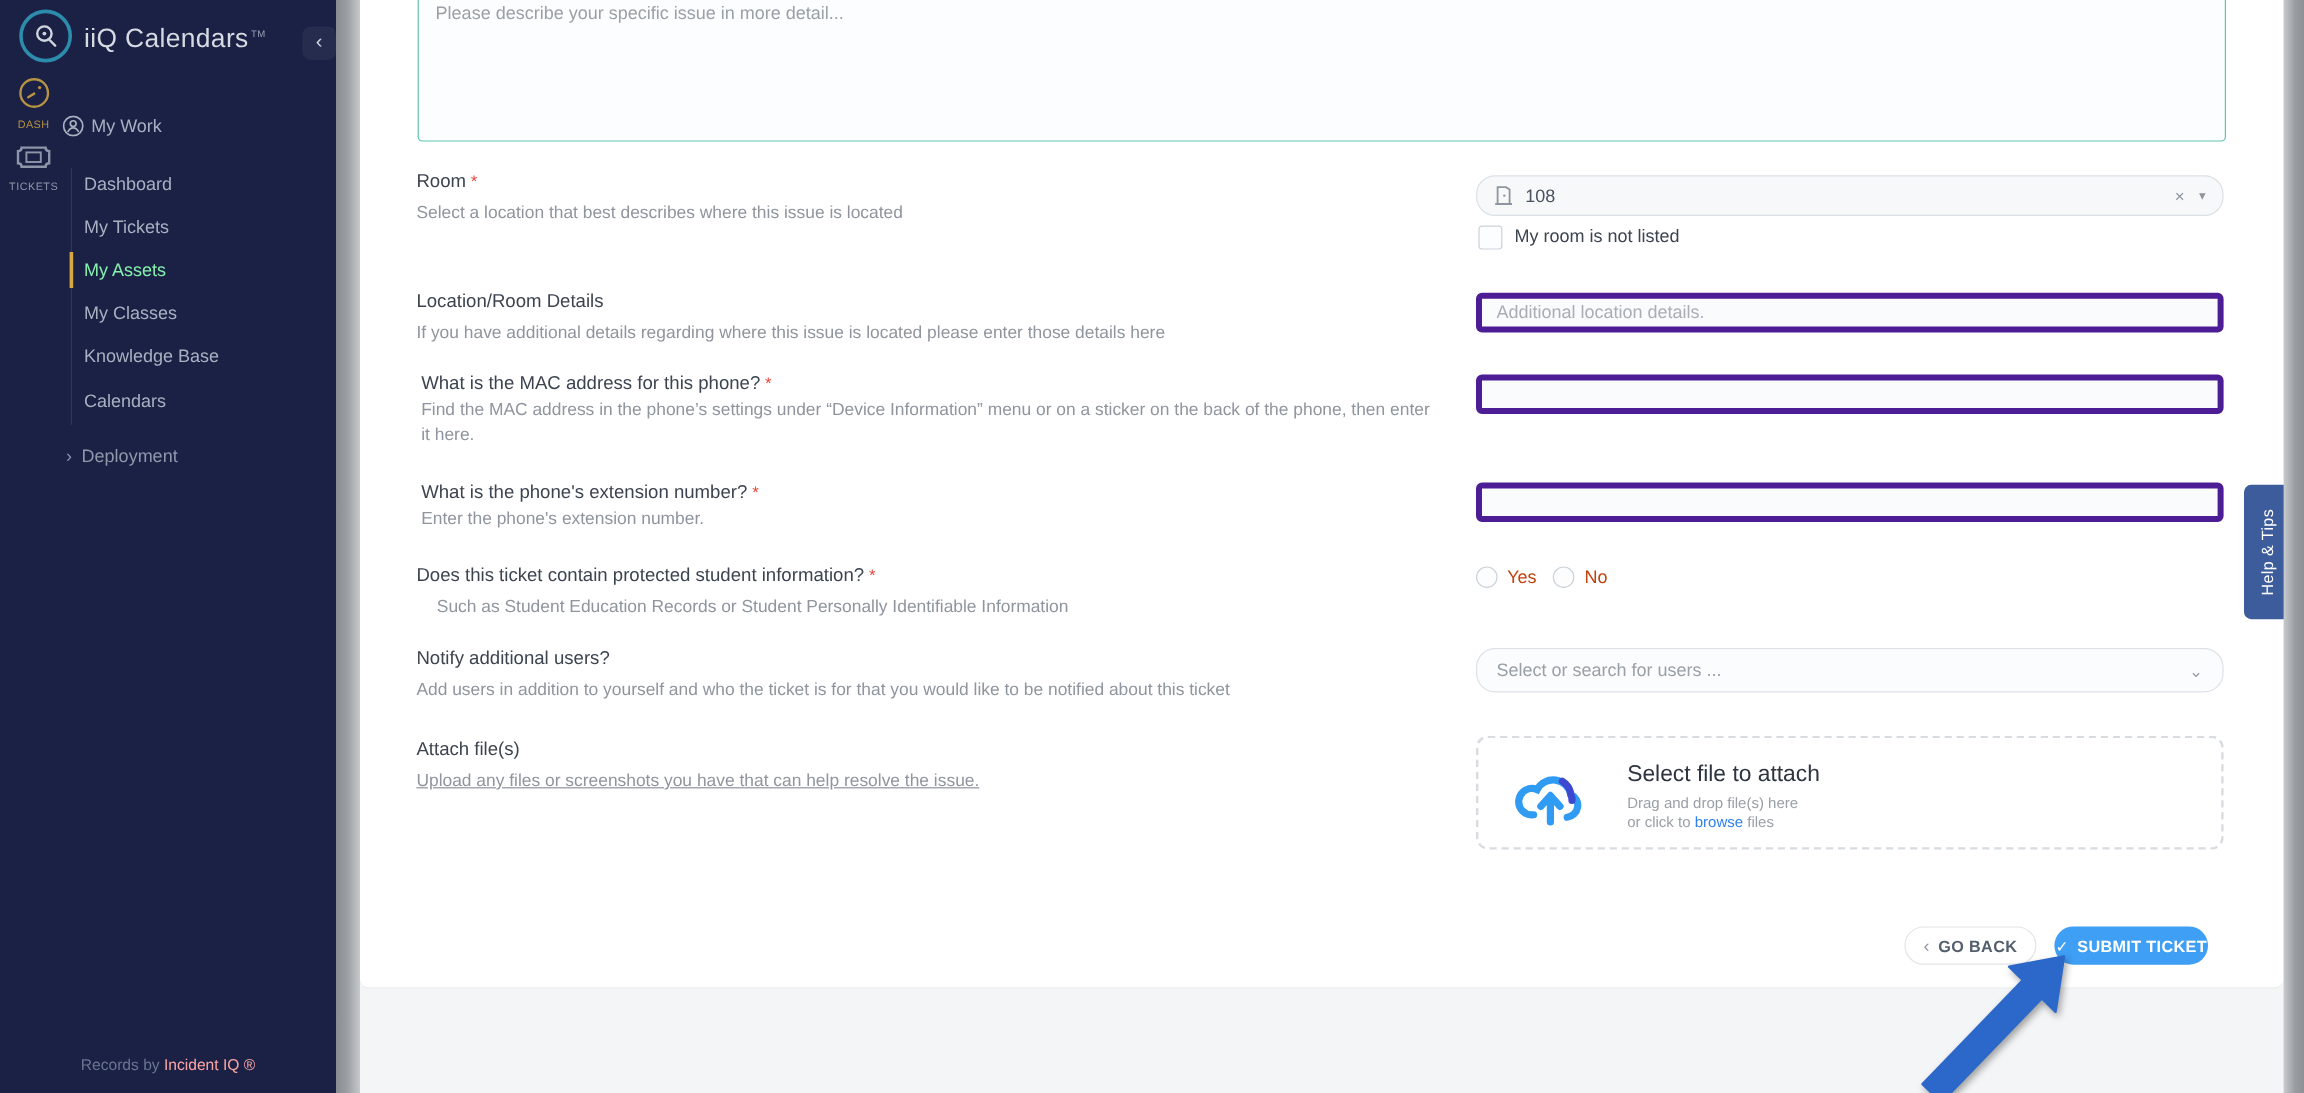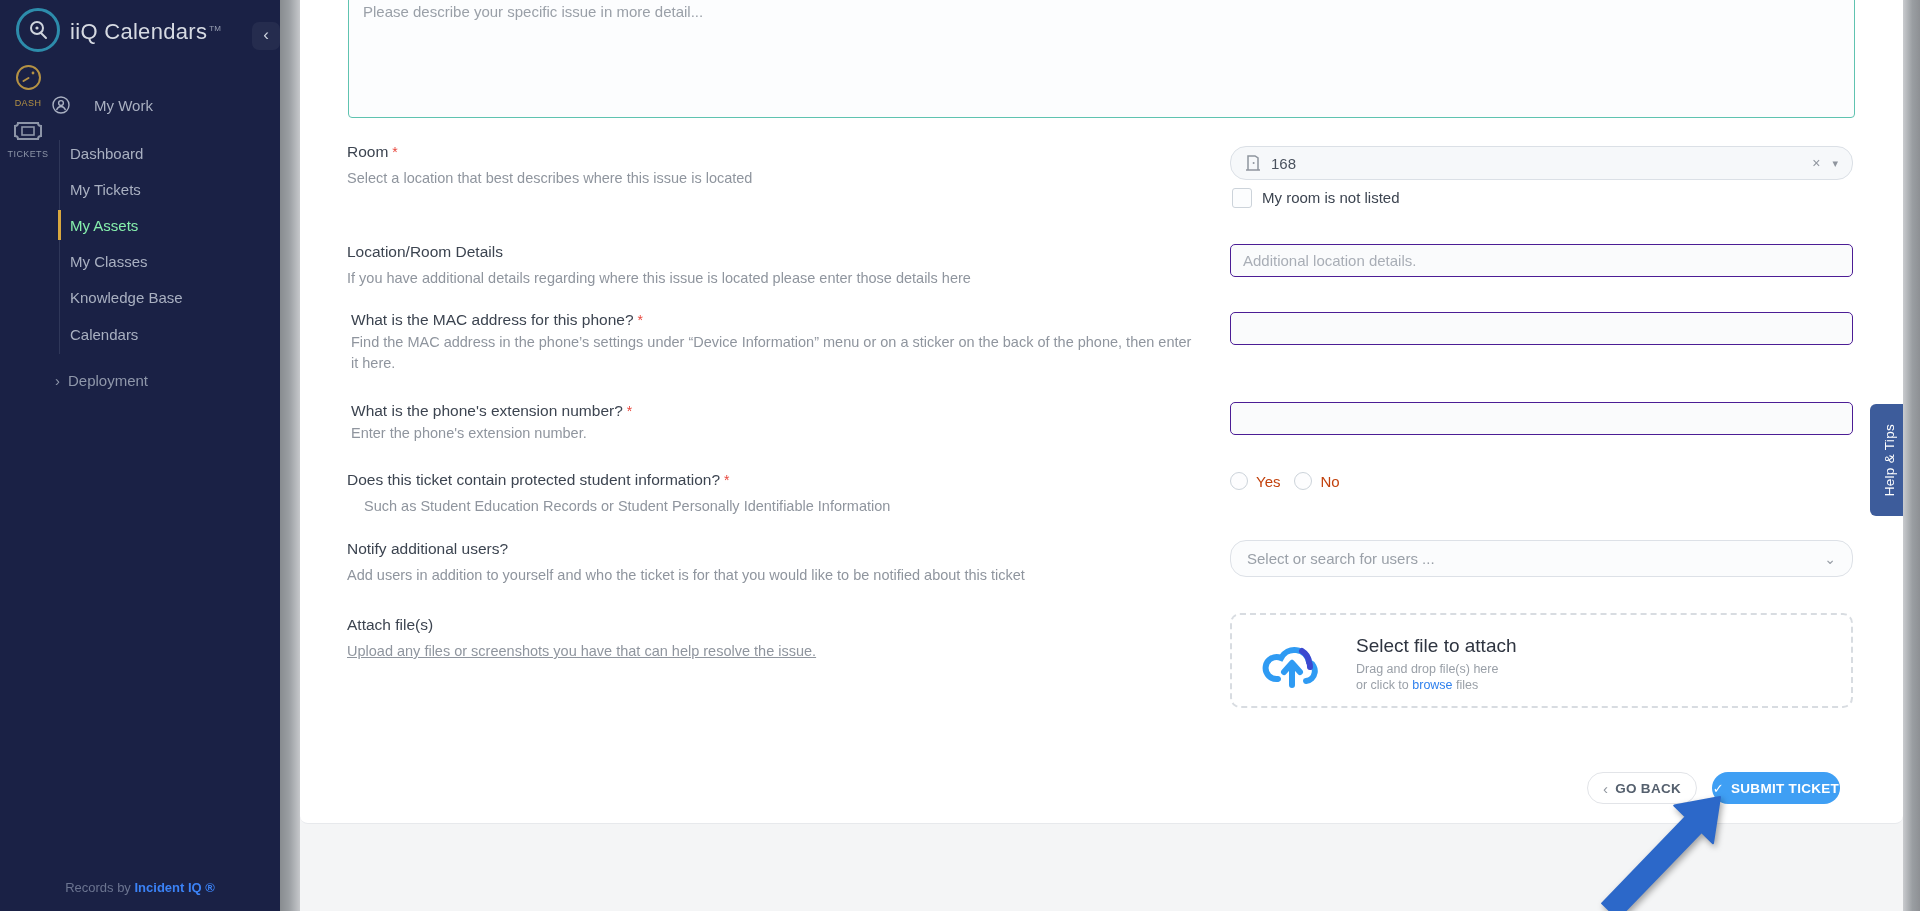--- a/index.html
+++ b/index.html
@@ -9,28 +9,28 @@
   
   .sidebar { position:absolute; left:0; top:0; width:280px; height:911px; background:#1a2145; z-index:5; }
   .logo-circle { position:absolute; left:16px; top:8px; width:44px; height:44px; border:3px solid #2d8cab; border-radius:50%; display:flex; align-items:center; justify-content:center; }
   .brand { position:absolute; left:70px; top:19px; font-size:22px; color:#d6dae2; letter-spacing:.3px; font-weight:400; }
   .brand sup { font-size:8px; color:#9aa1b4; margin-left:2px; }
   .collapse-btn { position:absolute; left:252px; top:22px; width:28px; height:28px; border-radius:7px; background:rgba(255,255,255,.05); color:#cdd3de; font-size:17px; line-height:26px; text-align:center; cursor:pointer; }
   .rail-item { position:absolute; left:0; width:56px; text-align:center; }
   .rail-item .rail-label { font-size:9px; letter-spacing:.4px; margin-top:3px; }
   .rail-dash { top:64px; color:#b59244; }
   .rail-tickets { top:120px; color:#8d95a8; }
-  .mywork { position:absolute; left:52px; top:96px; display:flex; align-items:center; color:#a9b0c1; font-size:15px; gap:24px; }
+  .mywork { position:absolute; left:52px; top:96px; display:flex; align-items:center; color:#a9b0c1; font-size:15px; gap:6px; }
   .vline { position:absolute; left:59px; top:140px; width:1px; height:214px; background:#2f3759; }
   .menu-item { position:absolute; left:70px; width:180px; font-size:15px; color:#a9b0c1; cursor:pointer; }
   .menu-item.active { color:#86efac; }
   .active-bar { position:absolute; left:58px; top:210px; width:3px; height:30px; background:#d8a73f; }
   .deployment { position:absolute; left:55px; top:372px; display:flex; align-items:center; gap:8px; color:#8f97aa; font-size:15px; cursor:pointer; }
   .sb-footer { position:absolute; left:0; top:880px; width:280px; text-align:center; font-size:13px; color:#6b7490; }
-  .sb-footer b { color:#3b82f6; font-weight:700; }
+  .sb-footer b { color:#fca5a5; font-weight:400; }
 
   
   .gray-strip-left { position:absolute; left:280px; top:0; width:20px; height:911px; background:linear-gradient(90deg,#888c90 0%,#9a9ea2 45%,#c6c8cb 100%); z-index:4; }
   .gray-strip-right { position:absolute; left:1903px; top:0; width:17px; height:911px; background:linear-gradient(90deg,#c9cbce 0%,#9a9ea2 55%,#8d9094 100%); z-index:9; }
   .content-card { position:absolute; left:300px; top:-10px; width:1603px; height:834px; background:#ffffff; border-bottom:1px solid #e7e9ec; border-radius:0 0 8px 8px; z-index:1; }
 
   
   .desc-textarea { position:absolute; left:348px; top:-38px; width:1507px; height:156px; border:1px solid #5fc3b0; border-radius:4px; background:#fcfdfe; font-family:"Liberation Sans",sans-serif; font-size:15px; color:#4a525e; padding:40px 14px 0 14px; resize:none; outline:none; z-index:2; }
   .desc-textarea::placeholder { color:#9aa0a8; }
 
@@ -40,21 +40,21 @@
 
   .room-select { position:absolute; left:1230px; top:146px; width:623px; height:34px; background:#f6f8fa; border:1px solid #dbe0e6; border-radius:16px; display:flex; align-items:center; padding:0 14px; z-index:2; cursor:pointer; }
   .room-select .val { font-size:15px; color:#4a525e; margin-left:10px; }
   .room-select .spacer { flex:1; }
   .room-select .clear-x { color:#8f959e; font-size:14px; margin-right:12px; cursor:pointer; }
   .room-select .dd-caret { color:#8f959e; font-size:11px; cursor:pointer; }
 
   .checkbox { position:absolute; left:1232px; top:188px; width:20px; height:20px; border:1px solid #ccd3da; border-radius:3px; background:#fcfdfe; z-index:2; cursor:pointer; }
   .checkbox-label { position:absolute; left:1262px; top:189px; font-size:15px; color:#3c4450; z-index:2; }
 
-  .text-input { position:absolute; left:1230px; width:623px; height:33px; background:#fafbfc; border:1px solid #4c1d95; border-radius:5px; font-family:"Liberation Sans",sans-serif; font-size:15px; color:#4a525e; padding:0 12px; outline:none; z-index:2; }
+  .text-input { position:absolute; left:1230px; width:623px; height:33px; background:#fafbfc; border:5px solid #4c1d95; border-radius:5px; font-family:"Liberation Sans",sans-serif; font-size:15px; color:#4a525e; padding:0 12px; outline:none; z-index:2; }
   .text-input::placeholder { color:#a9aeb6; }
 
   .radio-row { position:absolute; left:1230px; top:472px; display:flex; align-items:center; gap:14px; z-index:2; }
   .radio { width:18px; height:18px; border:1px solid #ccd3da; border-radius:50%; background:#fdfdfe; cursor:pointer; }
   .radio-label { font-size:15px; color:#c2410c; margin-left:-6px; }
 
   .users-select { position:absolute; left:1230px; top:540px; width:623px; height:37px; background:#fbfcfd; border:1px solid #dde1e7; border-radius:16px; display:flex; align-items:center; padding:0 16px; z-index:2; cursor:pointer; }
   .users-select .ph { font-size:15px; color:#9aa0a8; }
   .users-select .spacer { flex:1; }
   .users-select .dd-chev { color:#9aa0a8; font-size:14px; }
@@ -144,21 +144,21 @@
 <div class="f-label" style="left:347px; top:143px;">
   <span>Room</span><span class="req">*</span>
 </div>
 <div class="f-desc" style="left:347px; top:168px;">Select a location that best describes where this issue is located</div>
 <div class="room-select">
   <svg width="16" height="18" viewBox="0 0 16 18">
     <path d="M3 16 V2 h7 l3 2 v12" fill="none" stroke="#8f959e" stroke-width="1.5"></path>
     <path d="M1 16 h14" stroke="#8f959e" stroke-width="1.5"></path>
     <circle cx="8.6" cy="9" r="1" fill="#8f959e"></circle>
   </svg>
-  <span class="val">168</span>
+  <span class="val">108</span>
   <span class="spacer"></span>
   <span class="clear-x">×</span>
   <span class="dd-caret">▾</span>
 </div>
 <div class="checkbox"></div>
 <div class="checkbox-label">My room is not listed</div>
 
 <div class="f-label" style="left:347px; top:243px;">Location/Room Details</div>
 <div class="f-desc" style="left:347px; top:268px;">If you have additional details regarding where this issue is located please enter those details here</div>
 <input class="text-input" style="top: 244px;" placeholder="Additional location details.">

